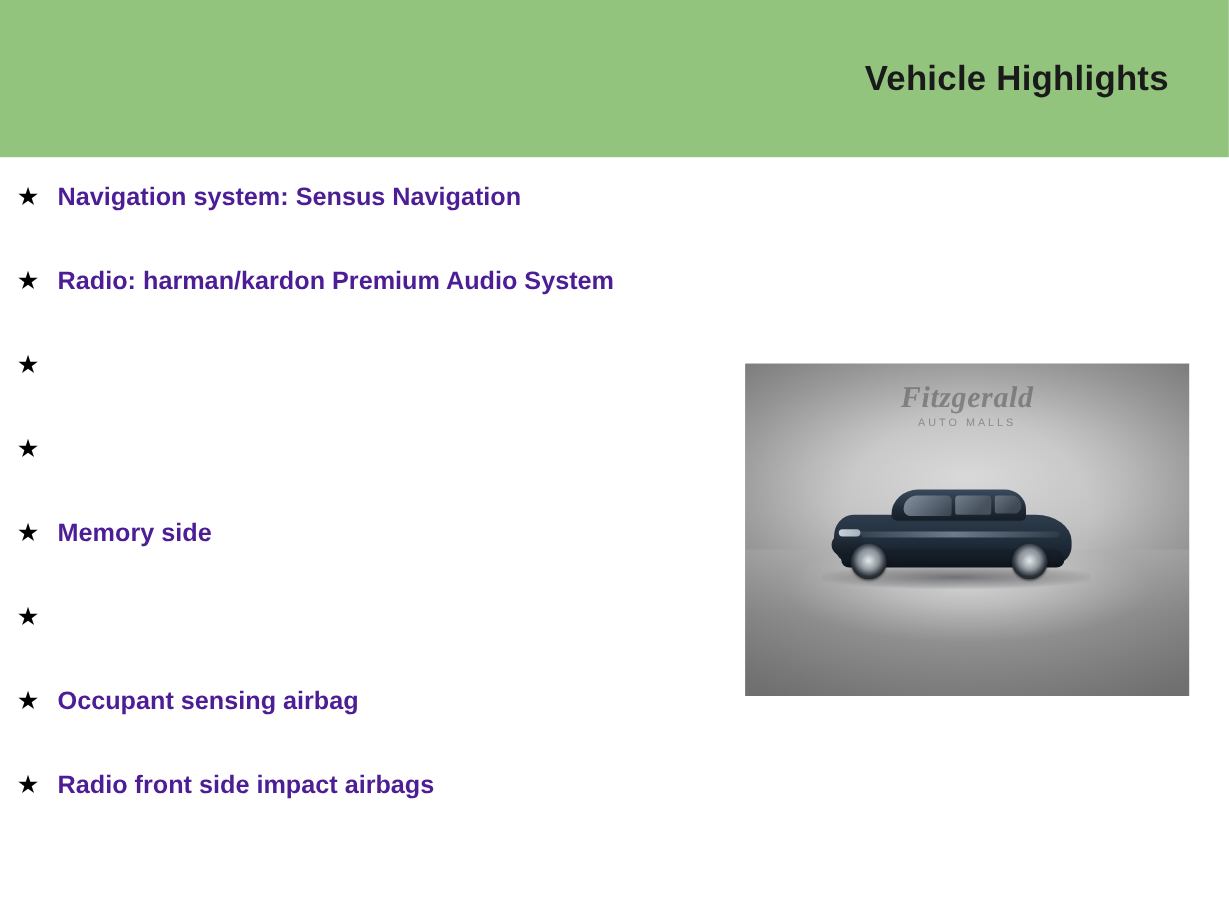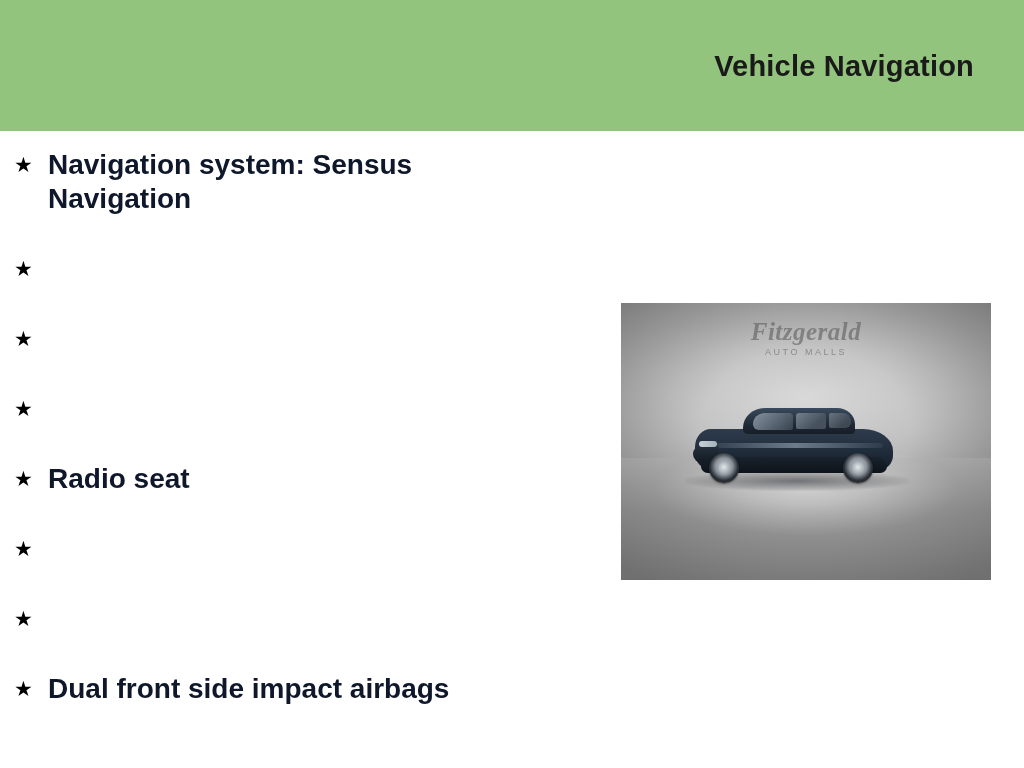--- a/index.html
+++ b/index.html
@@ -50,23 +50,23 @@
   .bullet-marker {
     width: 34px;
     flex: 0 0 34px;
     font-size: 21px;
     line-height: 34px;
     color: #000000;
     text-align: left;
     padding-left: 2px;
   }
   .bullet-text {
-    font-size: 28px;
+    font-size: 21px;
     font-weight: bold;
-    color: #0f172a;
+    color: #4c1d95;
     line-height: 34px;
     max-width: 500px;
   }
   .photo-frame {
     position: absolute;
     left: 621px;
     top: 303px;
     width: 370px;
     height: 277px;
     overflow: hidden;
@@ -248,57 +248,59 @@
     border-radius: 50%;
     background: radial-gradient(circle at 45% 40%, #e3e7ea 0%, #a7aeb4 55%, #6b7279 100%);
   }
 </style>
 </head>
 <body>
 
 <div class="slide">
 
   <div class="header-band"></div>
-  <div class="header-title">Vehicle Navigation</div>
+  <div class="header-title">Vehicle Highlights</div>
 
   <div class="bullets">
 
     <div class="bullet-row">
       <span class="bullet-marker">★</span>
       <span class="bullet-text">Navigation system: Sensus Navigation</span>
     </div>
 
     <div class="bullet-row">
       <span class="bullet-marker">★</span>
-    </div>
-
-    <div class="bullet-row">
-      <span class="bullet-marker">★</span>
-    </div>
-
-    <div class="bullet-row">
-      <span class="bullet-marker">★</span>
-    </div>
-
-    <div class="bullet-row">
-      <span class="bullet-marker">★</span>
-      <span class="bullet-text">Radio seat</span>
-    </div>
-
-    <div class="bullet-row">
-      <span class="bullet-marker">★</span>
-    </div>
-
-    <div class="bullet-row">
-      <span class="bullet-marker">★</span>
-    </div>
-
-    <div class="bullet-row">
-      <span class="bullet-marker">★</span>
-      <span class="bullet-text">Dual front side impact airbags</span>
+      <span class="bullet-text">Radio: harman/kardon Premium Audio System</span>
+    </div>
+
+    <div class="bullet-row">
+      <span class="bullet-marker">★</span>
+    </div>
+
+    <div class="bullet-row">
+      <span class="bullet-marker">★</span>
+    </div>
+
+    <div class="bullet-row">
+      <span class="bullet-marker">★</span>
+      <span class="bullet-text">Memory side</span>
+    </div>
+
+    <div class="bullet-row">
+      <span class="bullet-marker">★</span>
+    </div>
+
+    <div class="bullet-row">
+      <span class="bullet-marker">★</span>
+      <span class="bullet-text">Occupant sensing airbag</span>
+    </div>
+
+    <div class="bullet-row">
+      <span class="bullet-marker">★</span>
+      <span class="bullet-text">Radio front side impact airbags</span>
     </div>
 
   </div>
 
   <div class="photo-frame">
     <div class="photo-bg"></div>
     <div class="photo-floor"></div>
     <div class="photo-floor-glow"></div>
 
     <div class="watermark">

